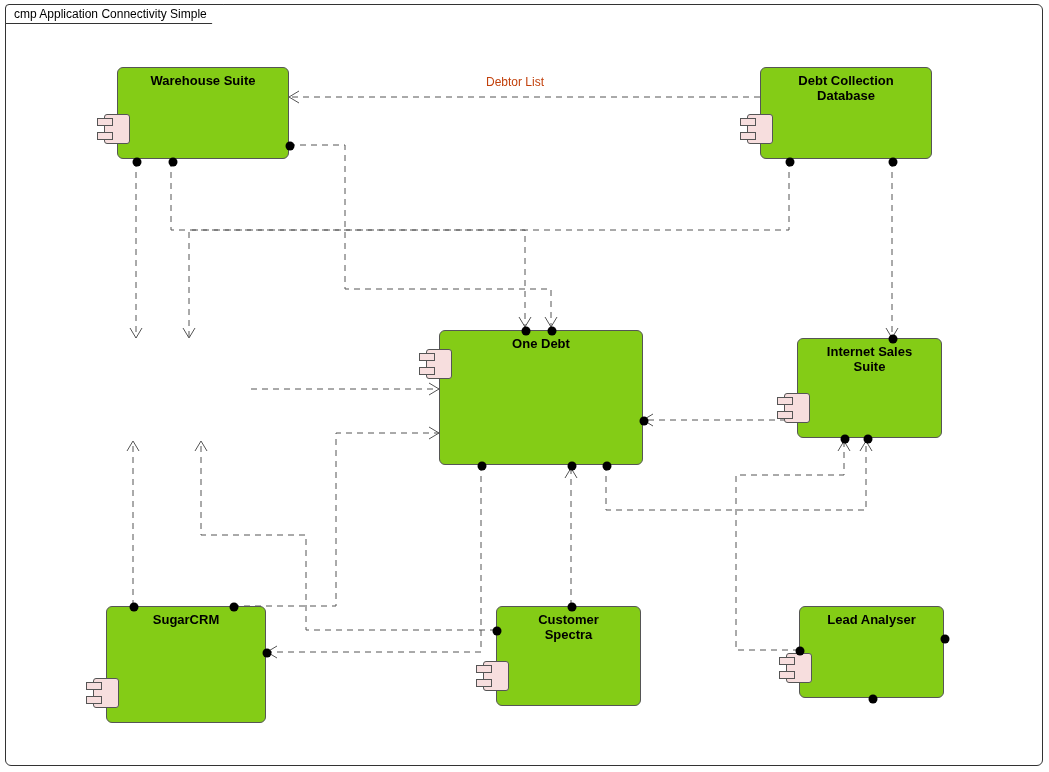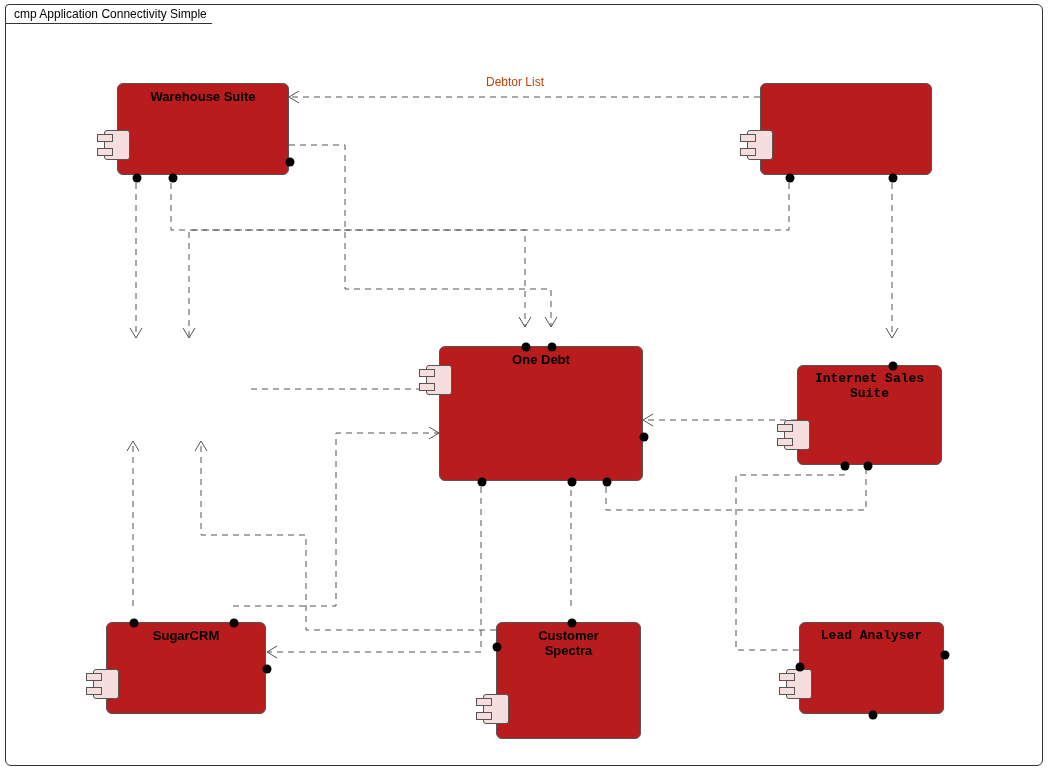--- a/index.html
+++ b/index.html
@@ -27,26 +27,25 @@
     background: #fff;
     border: 1px solid #333;
     padding: 2px 16px 2px 8px;
     font-weight: normal;
     font-size: 12px;
     clip-path: polygon(0 0, 100% 0, calc(100% - 12px) 100%, 0 100%);
     border-radius: 4px 0 0 0;
   }
   .comp {
     position: absolute;
-    background: #b91c1c;
+    background: #84cc16;
     border: 1px solid #555;
     border-radius: 6px;
     box-sizing: border-box;
     z-index: 5;
-    margin-top: 16px;
   }
   .comp .title {
     position: absolute;
     top: 6px;
     left: 0;
     right: 0;
     text-align: center;
     font-weight: bold;
     font-size: 13px;
     line-height: 1.15;
@@ -174,63 +173,65 @@
 
   <div class="comp" style="left:111px; top:62px; width:172px; height:92px;">
     <div class="title">Warehouse Suite</div>
     <div class="glyph"></div>
     <div class="port" style="left:19px; top:94px;"></div>
     <div class="port" style="left:55px; top:94px;"></div>
     <div class="port" style="left:172px; top:78px;"></div>
   </div>
 
   <div class="comp" style="left:754px; top:62px; width:172px; height:92px;">
+    <div class="title">Debt Collection
+Database</div>
     <div class="glyph"></div>
     <div class="port" style="left:29px; top:94px;"></div>
     <div class="port" style="left:132px; top:94px;"></div>
   </div>
 
 
   <div class="comp" style="left:433px; top:325px; width:204px; height:135px;">
     <div class="title">One Debt</div>
     <div class="glyph" style="bottom:auto; top:18px;"></div>
     <div class="port" style="left:86px; top:0px;"></div>
     <div class="port" style="left:112px; top:0px;"></div>
     <div class="port" style="left:204px; top:90px;"></div>
     <div class="port" style="left:132px; top:135px;"></div>
     <div class="port" style="left:167px; top:135px;"></div>
     <div class="port" style="left:42px; top:135px;"></div>
   </div>
 
-  <div class="comp" style="left:791px; top:344px; width:145px; height:100px;font-family:Liberation Mono, monospace;">
+  <div class="comp" style="left:791px; top:333px; width:145px; height:100px;">
     <div class="title">Internet Sales
 Suite</div>
     <div class="glyph"></div>
     <div class="port" style="left:95px; top:0px;"></div>
     <div class="port" style="left:47px; top:100px;"></div>
     <div class="port" style="left:70px; top:100px;"></div>
   </div>
 
-  <div class="comp" style="left:100px; top:601px; width:160px; height:92px;">
+  <div class="comp" style="left:100px; top:601px; width:160px; height:117px;">
     <div class="title">SugarCRM</div>
     <div class="glyph"></div>
     <div class="port" style="left:27px; top:0px;"></div>
     <div class="port" style="left:127px; top:0px;"></div>
     <div class="port" style="left:160px; top:46px;"></div>
   </div>
 
-  <div class="comp" style="left:490px; top:601px; width:145px; height:117px;">
+  <div class="comp" style="left:490px; top:601px; width:145px; height:100px;">
     <div class="title">Customer
 Spectra</div>
     <div class="glyph"></div>
     <div class="port" style="left:75px; top:0px;"></div>
     <div class="port" style="left:0px; top:24px;"></div>
   </div>
 
-  <div class="comp" style="left:793px; top:601px; width:145px; height:92px;font-family:Liberation Mono, monospace;">
+  <div class="comp" style="left:793px; top:601px; width:145px; height:92px;">
     <div class="title">Lead Analyser</div>
     <div class="glyph"></div>
     <div class="port" style="left:0px; top:44px;"></div>
     <div class="port" style="left:145px; top:32px;"></div>
     <div class="port" style="left:73px; top:92px;"></div>
   </div>
 
   <div class="label" style="left:480px; top:70px;">Debtor List</div>
 
 </div>

